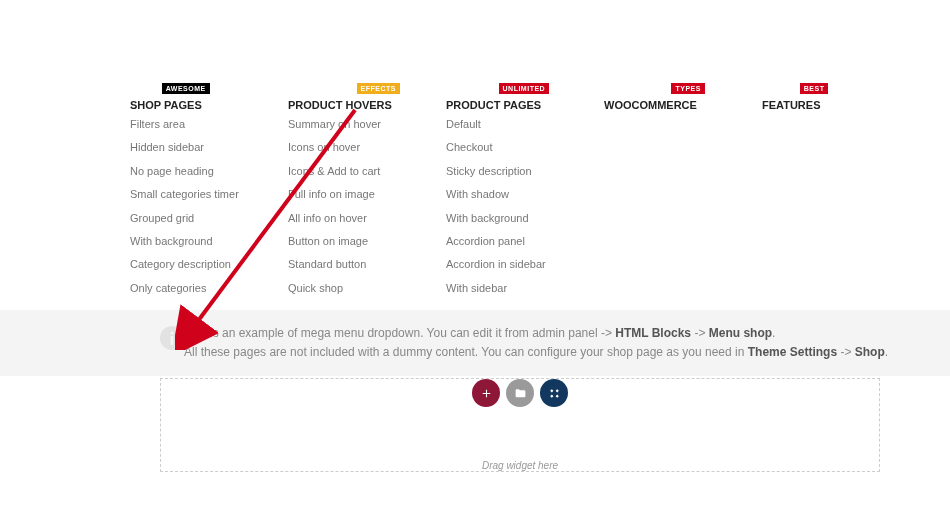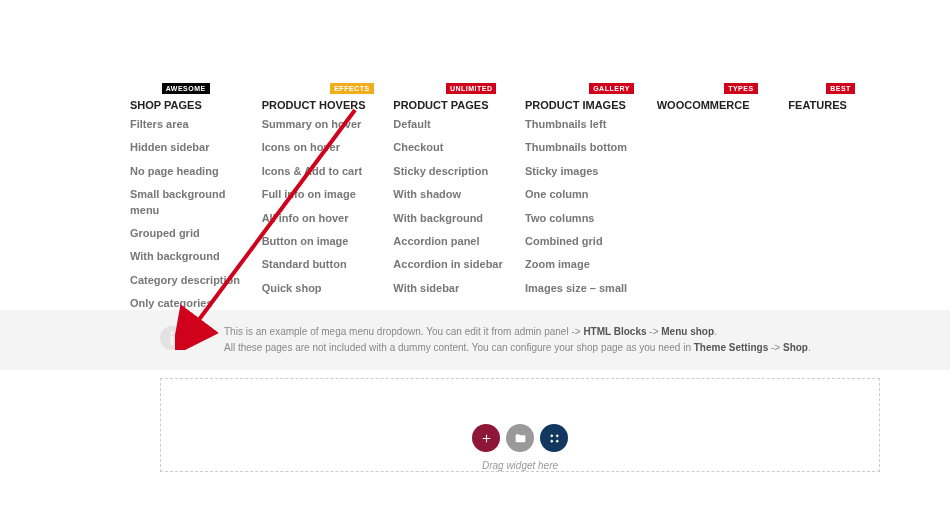--- a/index.html
+++ b/index.html
@@ -38,21 +38,21 @@
     right: -8px;
     font-size: 7px;
     font-weight: bold;
     color: #fff;
     padding: 2px 4px;
     letter-spacing: 0.5px;
   }
   .badge-black { background: #000; }
   .badge-yellow { background: #f0ad1c; }
   .badge-red { background: #d0021b; }
-  .col ul { list-style: none; font-weight: bold; }
+  .col ul { list-style: none; }
   .col li {
     font-size: 11px;
     color: #777;
     line-height: 1.4;
     margin-bottom: 8px;
     cursor: pointer;
   }
 
   .info-bar {
     position: absolute;
@@ -69,38 +69,38 @@
     position: absolute;
     left: 160px;
     top: 16px;
     width: 24px; height: 24px;
     border-radius: 50%;
     background: #e2e2e2;
     display: flex; align-items: center; justify-content: center;
   }
   .info-icon svg { width: 6px; height: 14px; fill: #f4f4f4; }
   .info-text {
-    margin-left: 64px;
-    font-size: 10px;
+    margin-left: 24px;
+    font-size: 12px;
     color: #888;
     line-height: 1.6;
   }
   .info-text b { color: #555; font-weight: bold; }
 
   .widget-zone {
     position: absolute;
     top: 378px;
     left: 160px;
     right: 70px;
     height: 94px;
     border: 1px dashed #ccc;
     display: flex;
     flex-direction: column;
     align-items: center;
-    justify-content: flex-end;
+    justify-content: space-between;
     gap: 8px;
   }
   .widget-btns { display: flex; gap: 6px; }
   .wbtn {
     width: 28px; height: 28px;
     border-radius: 50%;
     display: flex; align-items: center; justify-content: center;
     cursor: pointer;
     color: #fff;
   }
@@ -120,21 +120,21 @@
   }
 </style>
 </head>
 <body>
 
 <div class="mega">
     <div class="col"><div class="col-head">SHOP PAGES<span class="badge badge-black">AWESOME</span></div><ul>
         <li>Filters area</li>
         <li>Hidden sidebar</li>
         <li>No page heading</li>
-        <li>Small background menu</li>
+        <li>Small categories timer</li>
         <li>Grouped grid</li>
         <li>With background</li>
         <li>Category description</li>
         <li>Only categories</li>
       </ul></div>
     <div class="col"><div class="col-head">PRODUCT HOVERS<span class="badge badge-yellow">EFFECTS</span></div><ul>
         <li>Summary on hover</li>
         <li>Icons on hover</li>
         <li>Icons &amp; Add to cart</li>
         <li>Full info on image</li>
@@ -146,30 +146,20 @@
     <div class="col"><div class="col-head">PRODUCT PAGES<span class="badge badge-red">UNLIMITED</span></div><ul>
         <li>Default</li>
         <li>Checkout</li>
         <li>Sticky description</li>
         <li>With shadow</li>
         <li>With background</li>
         <li>Accordion panel</li>
         <li>Accordion in sidebar</li>
         <li>With sidebar</li>
       </ul></div>
-    <div class="col"><div class="col-head">PRODUCT IMAGES<span class="badge badge-red">GALLERY</span></div><ul>
-        <li>Thumbnails left</li>
-        <li>Thumbnails bottom</li>
-        <li>Sticky images</li>
-        <li>One column</li>
-        <li>Two columns</li>
-        <li>Combined grid</li>
-        <li>Zoom image</li>
-        <li>Images size – small</li>
-      </ul></div>
     <div class="col"><div class="col-head">WOOCOMMERCE<span class="badge badge-red">TYPES</span></div></div>
     <div class="col"><div class="col-head">FEATURES<span class="badge badge-red">BEST</span></div></div>
   </div>
 
 <div class="info-bar">
   <div class="info-icon">
     <svg viewBox="0 0 6 14">
         <circle cx="3" cy="2" r="1.6"></circle>
         <rect x="1.6" y="5" width="2.8" height="9" rx="1.2"></rect>
       </svg>

